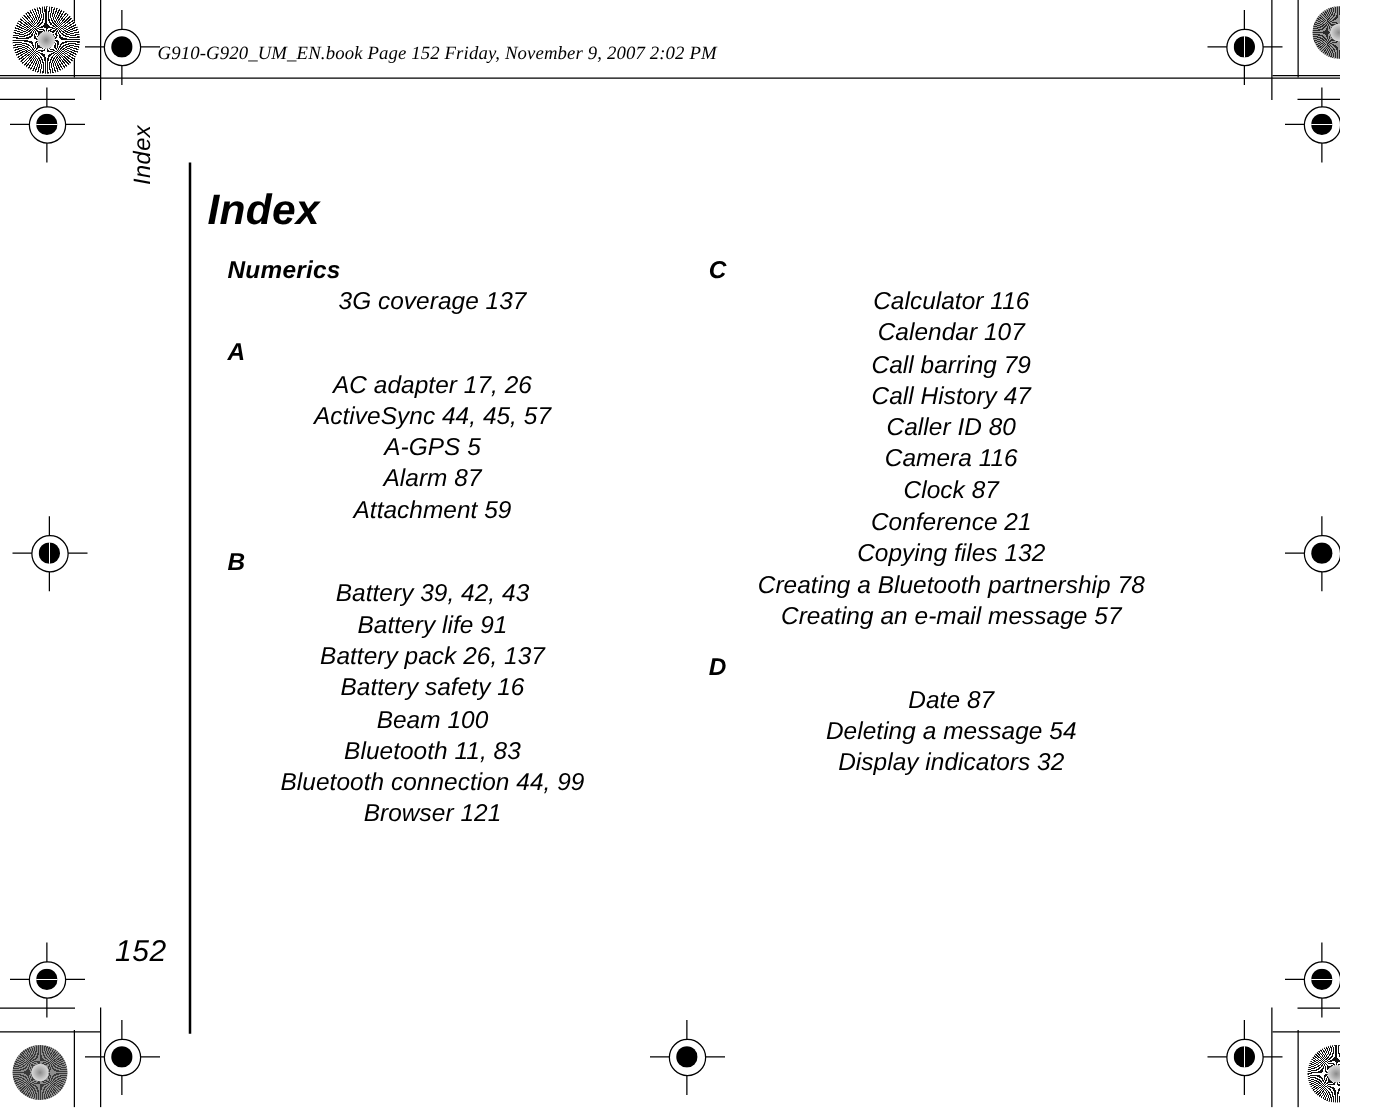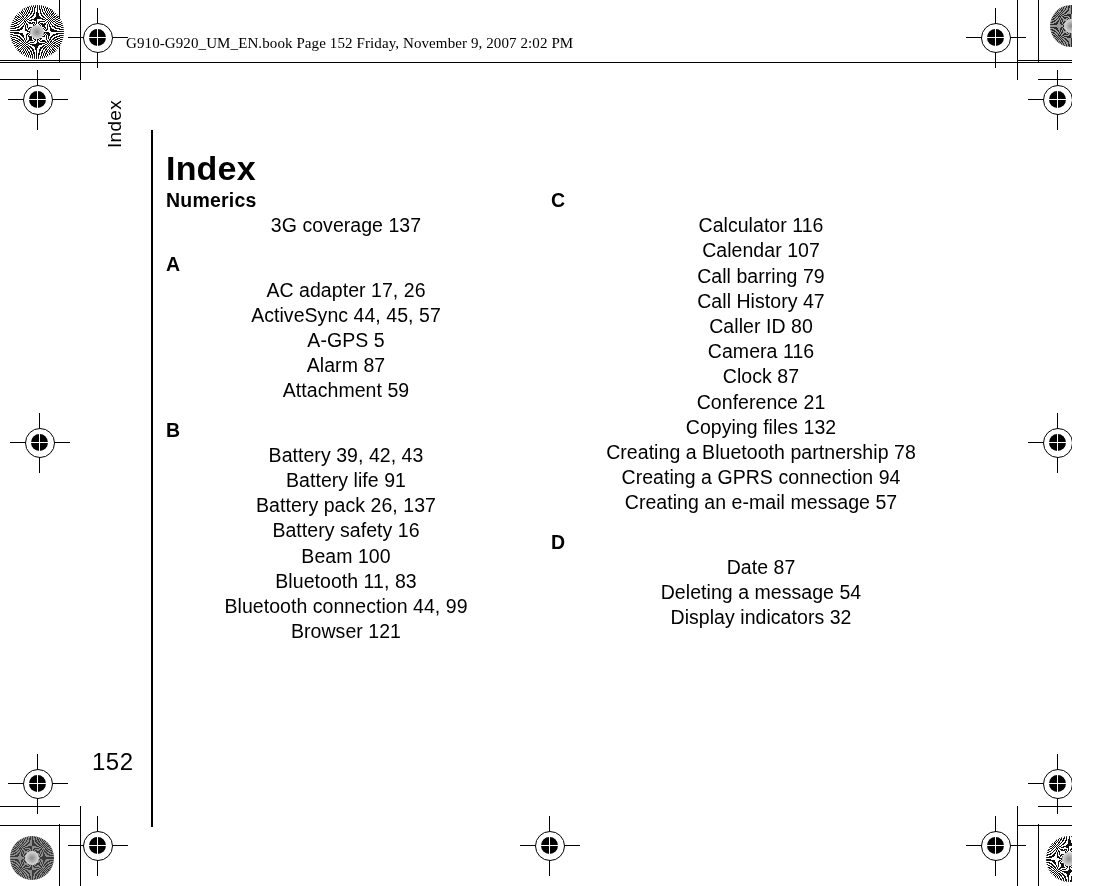--- a/index.html
+++ b/index.html
@@ -9,20 +9,21 @@
     background: #ffffff;
   }
   #page {
     position: relative;
     width: 1072px;
     height: 886px;
     background: #ffffff;
     overflow: hidden;
     font-family: "Liberation Sans", sans-serif;
     color: #000000;
+    font-style: italic;
   }
 
   
   .reg-mark {
     position: absolute;
     width: 60px;
     height: 60px;
     pointer-events: none;
   }
   .reg-mark .rm-hline,
@@ -145,21 +146,21 @@
 
   .column {
     position: absolute;
     top: 188px;
     font-size: 19.5px;
     line-height: 25.2px;
   }
   .column.left  { left: 166px; width: 360px; }
   .column.right { left: 551px; width: 420px; }
 
-  .group { margin: 0; }
+  .group { margin: 16px; }
   .group + .group { margin-top: 14px; }
   .group-letter {
     font-weight: bold;
     font-size: 19.5px;
     line-height: 25.2px;
     letter-spacing: 0.2px;
   }
   .entry {
     font-size: 19.5px;
     line-height: 25.2px;
@@ -306,21 +307,20 @@
         <div class="entry">Calculator 116</div>
         <div class="entry">Calendar 107</div>
         <div class="entry">Call barring 79</div>
         <div class="entry">Call History 47</div>
         <div class="entry">Caller ID 80</div>
         <div class="entry">Camera 116</div>
         <div class="entry">Clock 87</div>
         <div class="entry">Conference 21</div>
         <div class="entry">Copying files 132</div>
         <div class="entry">Creating a Bluetooth partnership 78</div>
-        <div class="entry">Creating a GPRS connection 94</div>
         <div class="entry">Creating an e-mail message 57</div>
       </div>
       <div class="group">
         <div class="group-letter">D</div>
         <div class="entry">Date 87</div>
         <div class="entry">Deleting a message 54</div>
         <div class="entry">Display indicators 32</div>
       </div>
     </div>
 

